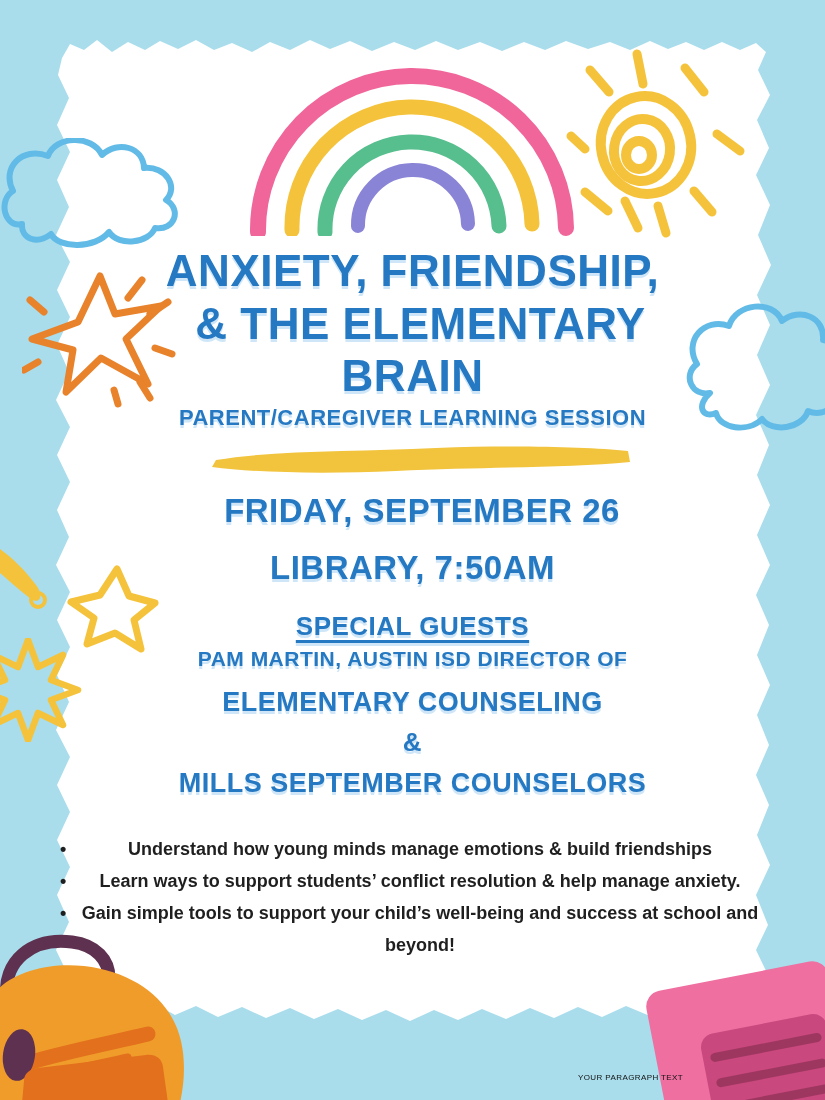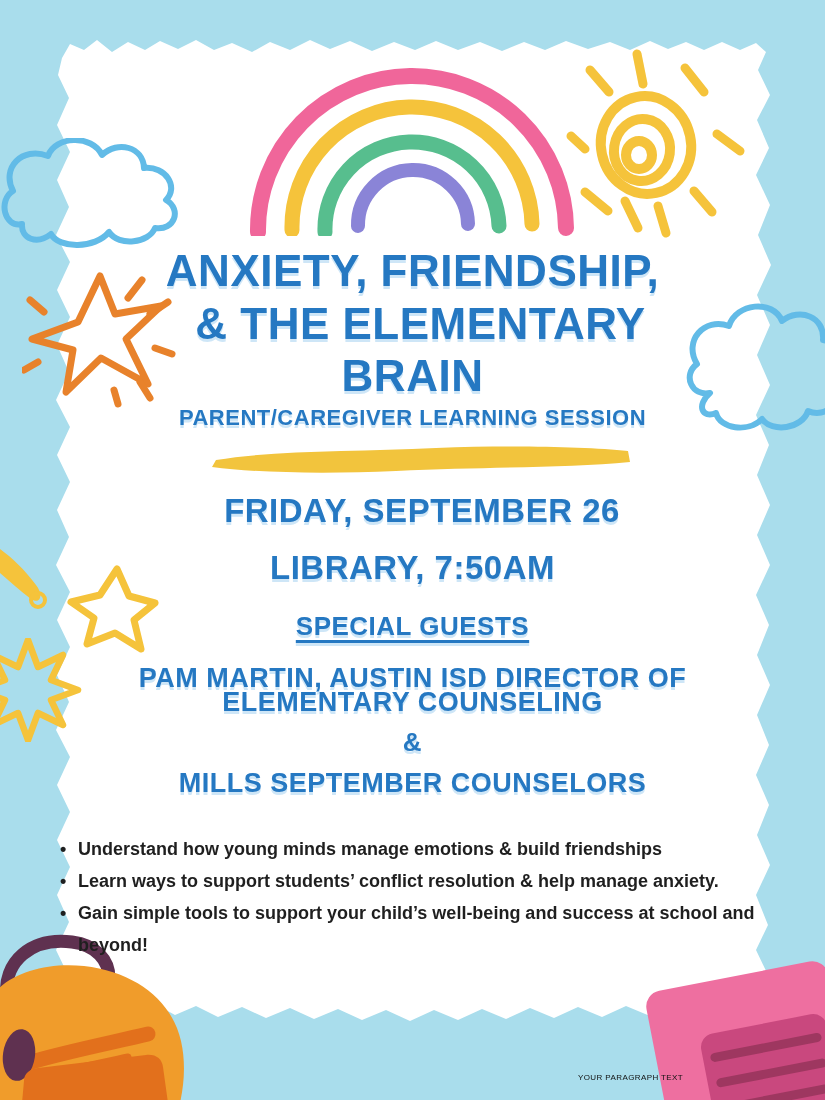--- a/index.html
+++ b/index.html
@@ -22,36 +22,36 @@
     text-shadow: 0 3px 0 rgba(166,210,240,0.55);
     white-space: nowrap;
   }
   .title-l1 { top: 246px; font-size: 44px; }
   .title-l2 { top: 299px; font-size: 44px; padding-left: 16px; }
   .title-l3 { top: 351px; font-size: 44px; }
   .subtitle { top: 405px; font-size: 22px; }
   .date-line { top: 492px; font-size: 33px; padding-left: 19px; }
   .loc-line  { top: 549px; font-size: 33px; }
   .guests-h  { top: 611px; font-size: 26px; text-decoration: underline; text-decoration-thickness: 3px; text-underline-offset: 5px; }
-  .guest1a   { top: 663px; font-size: 27px; }
+  .guest1a   { top: 647px; font-size: 21px; }
   .guest1b   { top: 687px; font-size: 27px; }
   .amp       { top: 727px; font-size: 26px; }
   .guest2    { top: 768px; font-size: 27px; }
   .bullets {
     position: absolute;
     top: 833px; left: 56px; width: 706px;
     margin: 0; padding: 0;
     list-style: none;
     color: #1F1F1F;
     font-size: 18px;
     font-weight: 600;
     line-height: 32px;
     text-align: left;
   }
-  .bullets li { position: relative; padding-left: 22px; }
+  .bullets li { position: relative; padding-left: 22px; text-align: center; }
   .bullets li::before { content: "\2022"; position: absolute; left: 4px; }
   .footer-note {
     position: absolute;
     left: 578px; top: 1073px;
     font-size: 8px;
     font-weight: normal;
     color: #111111;
     letter-spacing: 0.4px;
     white-space: nowrap;
   }

